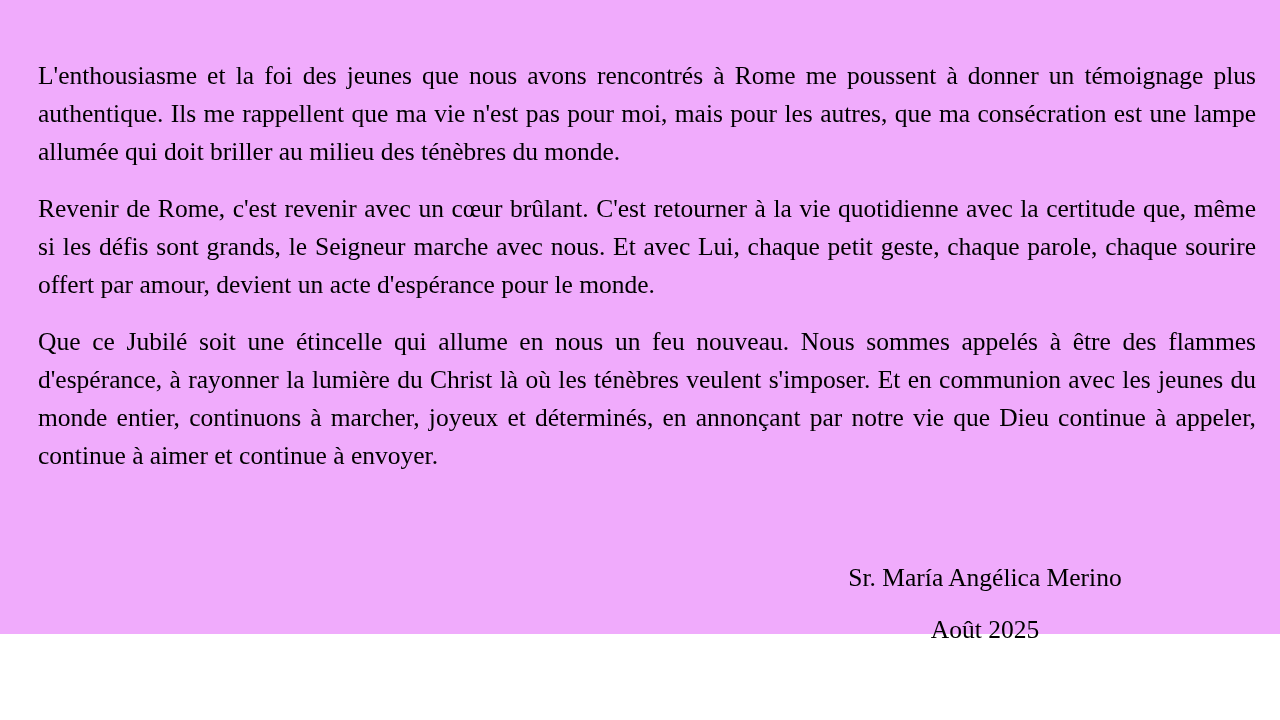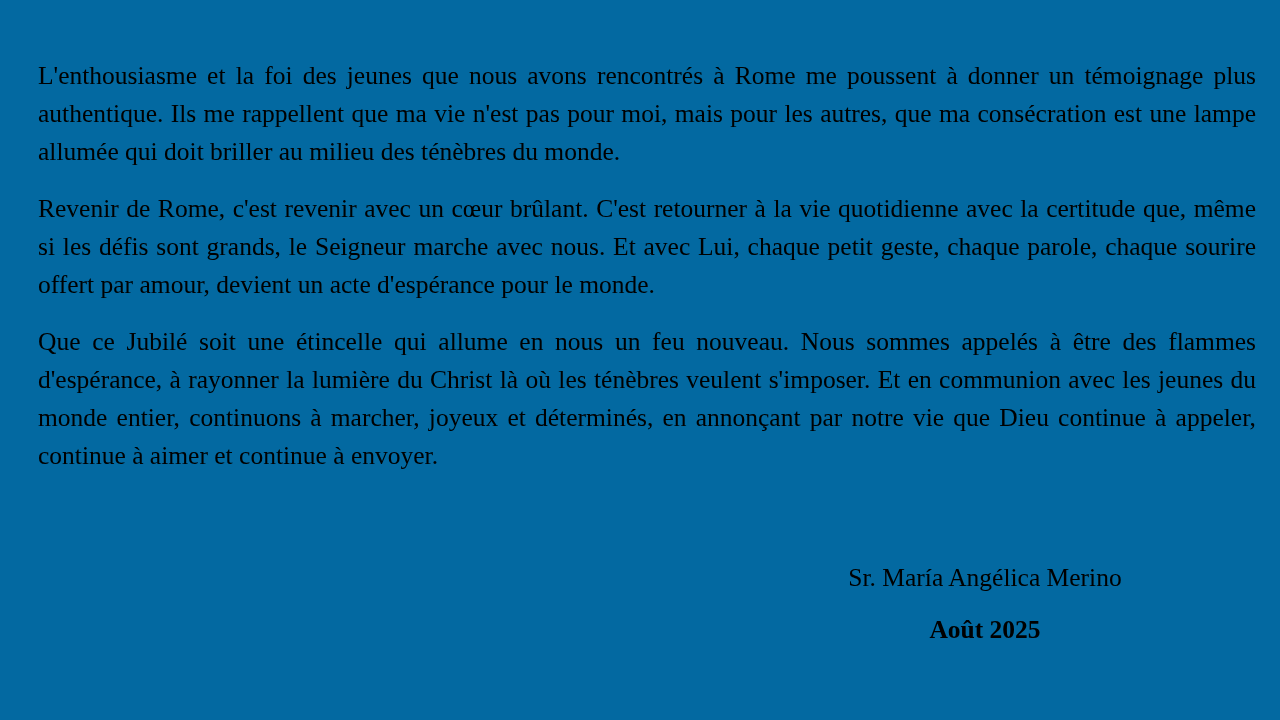--- a/index.html
+++ b/index.html
@@ -10,44 +10,43 @@
   body {
     width: 1280px;
     height: 720px;
     overflow: hidden;
     font-family: "Liberation Serif", "DejaVu Serif", serif;
     color: #000000;
   }
   .doc-page {
     box-sizing: border-box;
     width: 1280px;
-    height: 720px;
+    height: 634px;
     padding: 57px 24px 0 38px;
-    background: #0369a1;
+    background: #f0abfc;
   }
   .doc-page p.body-paragraph {
     margin: 0 0 19px 0;
     font-size: 25.5px;
     line-height: 38px;
     text-align: justify;
     text-justify: inter-word;
   }
   .signature-block {
     margin-top: 84px;
     margin-left: 676px;
     font-size: 25.5px;
     line-height: 38px;
     text-align: center;
   }
   .signature-block .signature-name {
     margin: 0;
   }
   .signature-block .signature-date {
     margin: 14px 0 12px 0;
-    font-weight: bold;
   }
 </style>
 </head>
 <body>
 
 <div class="doc-page">
   <p class="body-paragraph">L'enthousiasme et la foi des jeunes que nous avons rencontrés à Rome me poussent à donner un témoignage plus authentique. Ils me rappellent que ma vie n'est pas pour moi, mais pour les autres, que ma consécration est une lampe allumée qui doit briller au milieu des ténèbres du monde.</p>
   <p class="body-paragraph">Revenir de Rome, c'est revenir avec un cœur brûlant. C'est retourner à la vie quotidienne avec la certitude que, même si les défis sont grands, le Seigneur marche avec nous. Et avec Lui, chaque petit geste, chaque parole, chaque sourire offert par amour, devient un acte d'espérance pour le monde.</p>
   <p class="body-paragraph">Que ce Jubilé soit une étincelle qui allume en nous un feu nouveau. Nous sommes appelés à être des flammes d'espérance, à rayonner la lumière du Christ là où les ténèbres veulent s'imposer. Et en communion avec les jeunes du monde entier, continuons à marcher, joyeux et déterminés, en annonçant par notre vie que Dieu continue à appeler, continue à aimer et continue à envoyer.</p>
 

